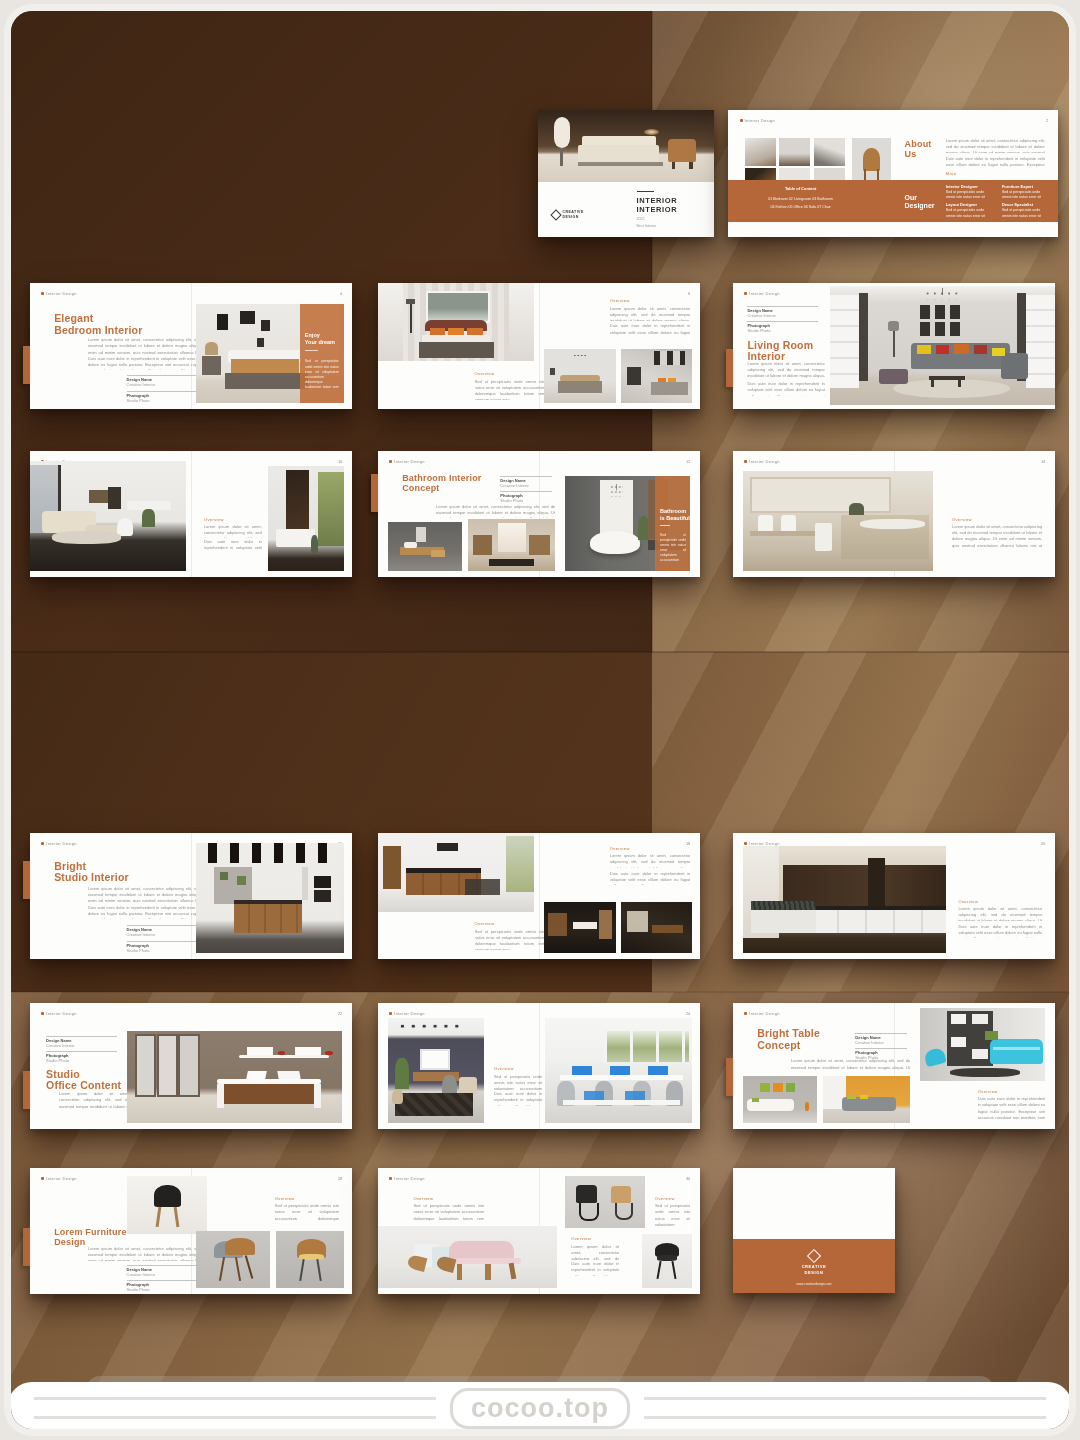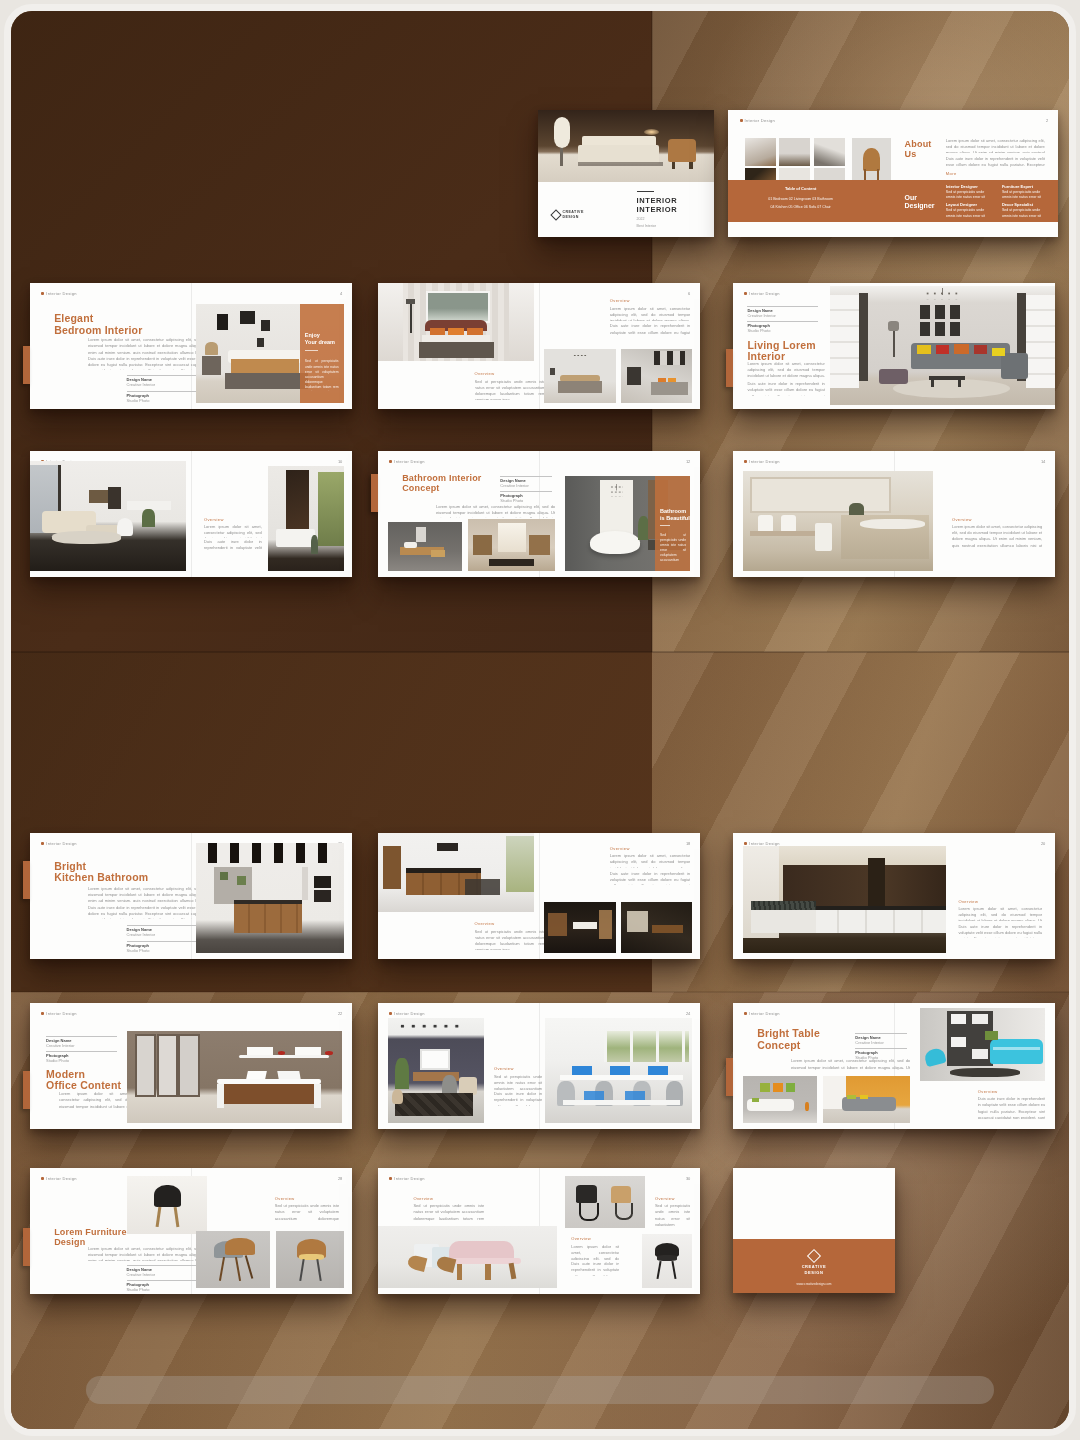--- a/index.html
+++ b/index.html
@@ -235,21 +235,21 @@
           </div>
     <div class="lblgrp" style="left:4.5%;top:18%;width:22%">
             <span class="lbl-t">Design Name</span>
             <span class="lbl-v">Creative Interior</span>
           </div>
     <div class="lblgrp" style="left:4.5%;top:30%;width:22%">
             <span class="lbl-t">Photograph</span>
             <span class="lbl-v">Studio Photo</span>
           </div>
     <h3 class="title" style="left:4.5%;top:45%">
-            <span>Living Lorem</span>
+            <span>Living Room</span>
             <span>Interior</span>
           </h3>
     <p class="para" style="left:4.5%;top:62%;width:24%;height:14%">Lorem ipsum dolor sit amet, consectetur adipiscing elit, sed do eiusmod tempor incididunt ut labore et dolore magna aliqua. Ut enim ad minim veniam, quis nostrud exercitation ullamco laboris nisi ut aliquip ex ea commodo consequat duis aute irure dolor in reprehenderit.</p>
     <p class="para" style="left:4.5%;top:78%;width:24%;height:12%">Duis aute irure dolor in reprehenderit in voluptate velit esse cillum dolore eu fugiat nulla pariatur. Excepteur sint occaecat cupidatat non proident, sunt in culpa qui officia deserunt mollit anim id est laborum sed ut perspiciatis.</p>
     <div class="ph" style="left:30%;top:2%;width:70%;height:95%;background:linear-gradient(180deg,#f2f1ee 0%,#dbd7d2 14%,#d4d0cb 72%,#cdc5b9 78%,#c3baac 100%)">
       <i class="sh" style="left:0;top:8%;width:13%;height:78%;background:repeating-linear-gradient(180deg,#f6f5f3 0 14px,#e3e1dd 14px 16px)"></i>
       <i class="sh" style="left:87%;top:8%;width:13%;height:78%;background:repeating-linear-gradient(180deg,#f6f5f3 0 14px,#e3e1dd 14px 16px)"></i>
       <i class="sh" style="left:13%;top:6%;width:4%;height:74%;background:#47423c"></i>
       <i class="sh" style="left:83%;top:6%;width:4%;height:74%;background:#47423c"></i>
       <i class="sh" style="left:42%;top:2%;width:16%;height:10%;background:radial-gradient(#716c64 22%,transparent 24%) 0 40%/20% 60% , linear-gradient(#55504a,#55504a) 50% 0/2% 60% no-repeat"></i>
@@ -375,21 +375,21 @@
   <div class="spread" style="left:30px;top:833px;width:322px;height:126px">
     <span class="tabmk" style="top:22%"></span>
     <div class="hdr">
             <span class="hdr-mark"></span>
             <span>Interior Design</span>
           </div>
     <div class="pgno">16</div>
     <div class="gutter"></div>
     <h3 class="title" style="left:7.5%;top:22%">
             <span>Bright</span>
-            <span>Kitchen Bathroom</span>
+            <span>Studio Interior</span>
           </h3>
     <p class="para" style="left:18%;top:42%;width:37%;height:13%">Lorem ipsum dolor sit amet, consectetur adipiscing elit, sed do eiusmod tempor incididunt ut labore et dolore magna aliqua. Ut enim ad minim veniam, quis nostrud exercitation ullamco laboris nisi ut aliquip ex ea commodo consequat duis aute irure dolor in reprehenderit.</p>
     <p class="para" style="left:18%;top:57%;width:37%;height:11%">Duis aute irure dolor in reprehenderit in voluptate velit esse cillum dolore eu fugiat nulla pariatur. Excepteur sint occaecat cupidatat non proident, sunt in culpa qui officia deserunt mollit anim id est laborum sed ut perspiciatis.</p>
     <div class="lblgrp" style="left:30%;top:73%;width:25%">
             <span class="lbl-t">Design Name</span>
             <span class="lbl-v">Creative Interior</span>
           </div>
     <div class="lblgrp" style="left:30%;top:86%;width:25%">
             <span class="lbl-t">Photograph</span>
             <span class="lbl-v">Studio Photo</span>
@@ -463,21 +463,21 @@
     <div class="pgno">22</div>
     <div class="lblgrp" style="left:5%;top:26%;width:22%">
             <span class="lbl-t">Design Name</span>
             <span class="lbl-v">Creative Interior</span>
           </div>
     <div class="lblgrp" style="left:5%;top:38%;width:22%">
             <span class="lbl-t">Photograph</span>
             <span class="lbl-v">Studio Photo</span>
           </div>
     <h3 class="title" style="left:5%;top:52%">
-            <span>Modern</span>
+            <span>Studio</span>
             <span>Office Content</span>
           </h3>
     <p class="para" style="left:9%;top:70%;width:22%;height:16%">Lorem ipsum dolor sit amet, consectetur adipiscing elit, sed do eiusmod tempor incididunt ut labore et dolore magna aliqua. Ut enim ad minim veniam, quis nostrud exercitation ullamco laboris nisi ut aliquip ex ea commodo consequat duis aute irure dolor in reprehenderit.</p>
     <div class="ph" style="left:30%;top:22%;width:67%;height:73%;background:linear-gradient(180deg,#8d7d6e 0%,#857565 62%,#ddd7cd 70%,#cfc8bd 100%)">
       <i class="sh" style="left:4%;top:4%;width:8%;height:64%;background:#d8d4cf;border:2px solid #6b5d50"></i>
       <i class="sh" style="left:14%;top:4%;width:8%;height:64%;background:#ddd9d4;border:2px solid #6b5d50"></i>
       <i class="sh" style="left:24%;top:4%;width:8%;height:64%;background:#d3cfca;border:2px solid #6b5d50"></i>
       <i class="sh" style="left:52%;top:26%;width:42%;height:4%;background:#f5f5f3;border-radius:2px"></i>
       <i class="sh" style="left:56%;top:18%;width:12%;height:8%;background:#fafaf8"></i>
       <i class="sh" style="left:78%;top:18%;width:12%;height:8%;background:#fafaf8"></i>
@@ -665,16 +665,21 @@
   <div class="spread" style="left:733px;top:1168px;width:162px;height:125px">
     <div class="band" style="left:0;top:57%;width:100%;height:43%">
       <div style="position:absolute;left:50%;top:22%;transform:translateX(-50%);width:8px;height:8px;border:1.4px solid #fff;transform-origin:center;transform:translateX(-50%) rotate(45deg)"></div>
       <div style="position:absolute;left:0;top:46%;width:100%;text-align:center;font-size:4px;font-weight:bold;color:#fff;letter-spacing:.6px">CREATIVE</div>
       <div style="position:absolute;left:0;top:58%;width:100%;text-align:center;font-size:4px;font-weight:bold;color:#fff;letter-spacing:.6px">DESIGN</div>
       <div style="position:absolute;left:0;top:80%;width:100%;text-align:center;font-size:3.2px;color:rgba(255,255,255,.85)">www.creativedesign.com</div>
     </div>
   </div>
 
   <div class="wm-ghost"></div>
+  <div class="wm-bar">
+    <div class="wm-line"></div>
+    <div class="wm-pill">cocoo.top</div>
+    <div class="wm-line"></div>
+  </div>
 
 </div>
 </div>
 </div>
 
 </body></html>

